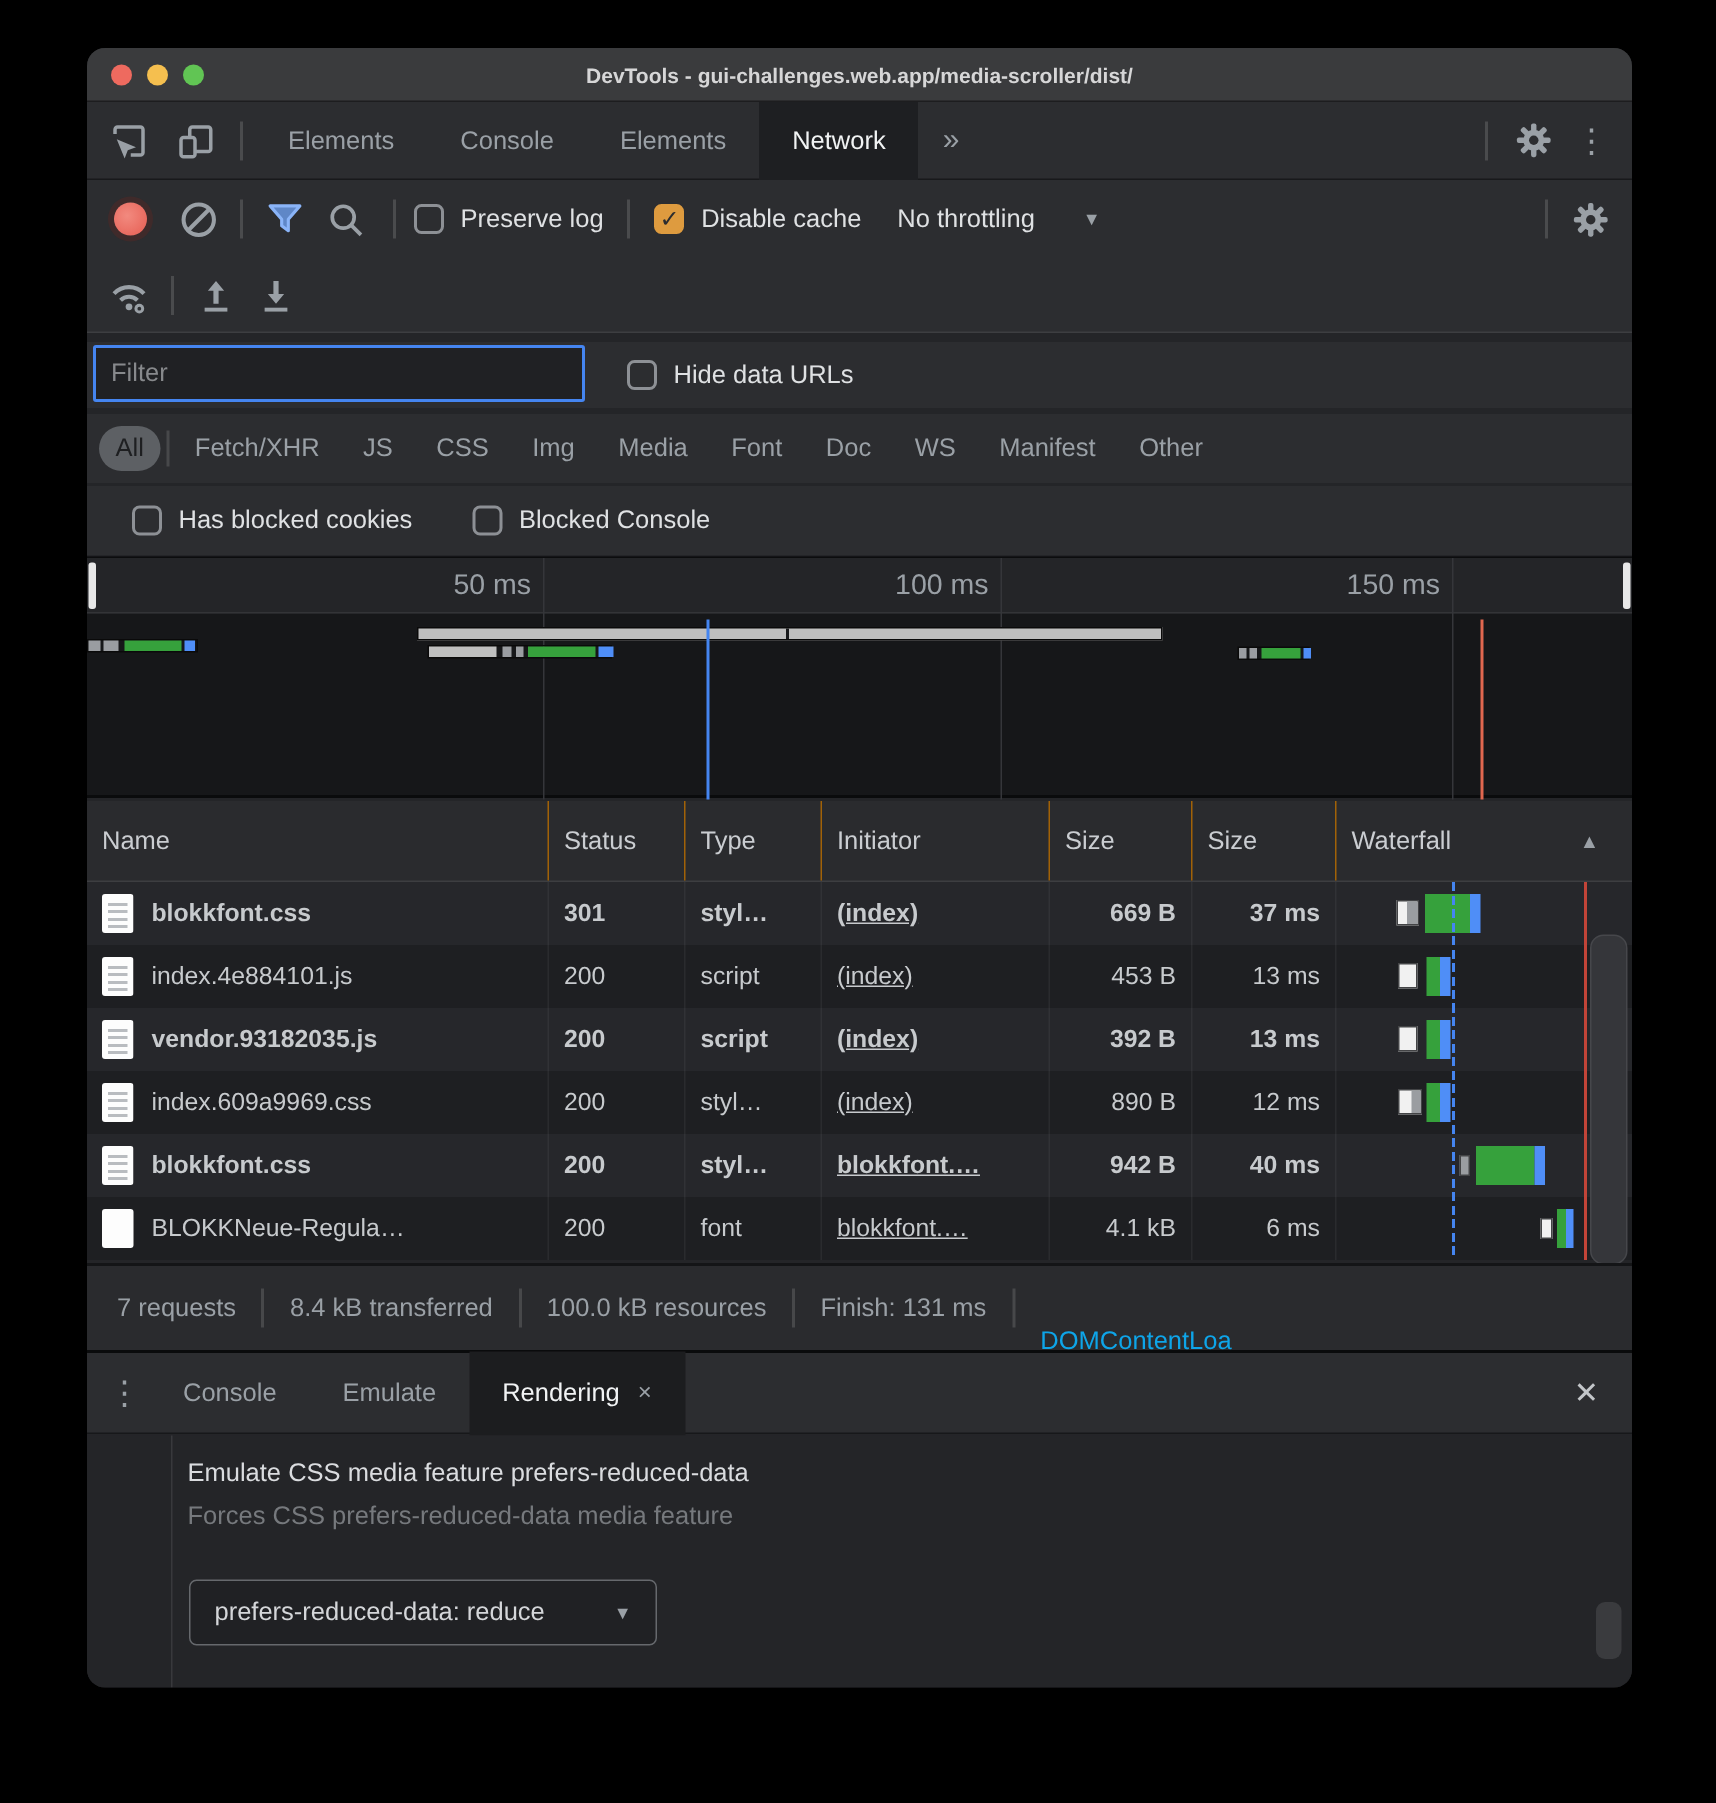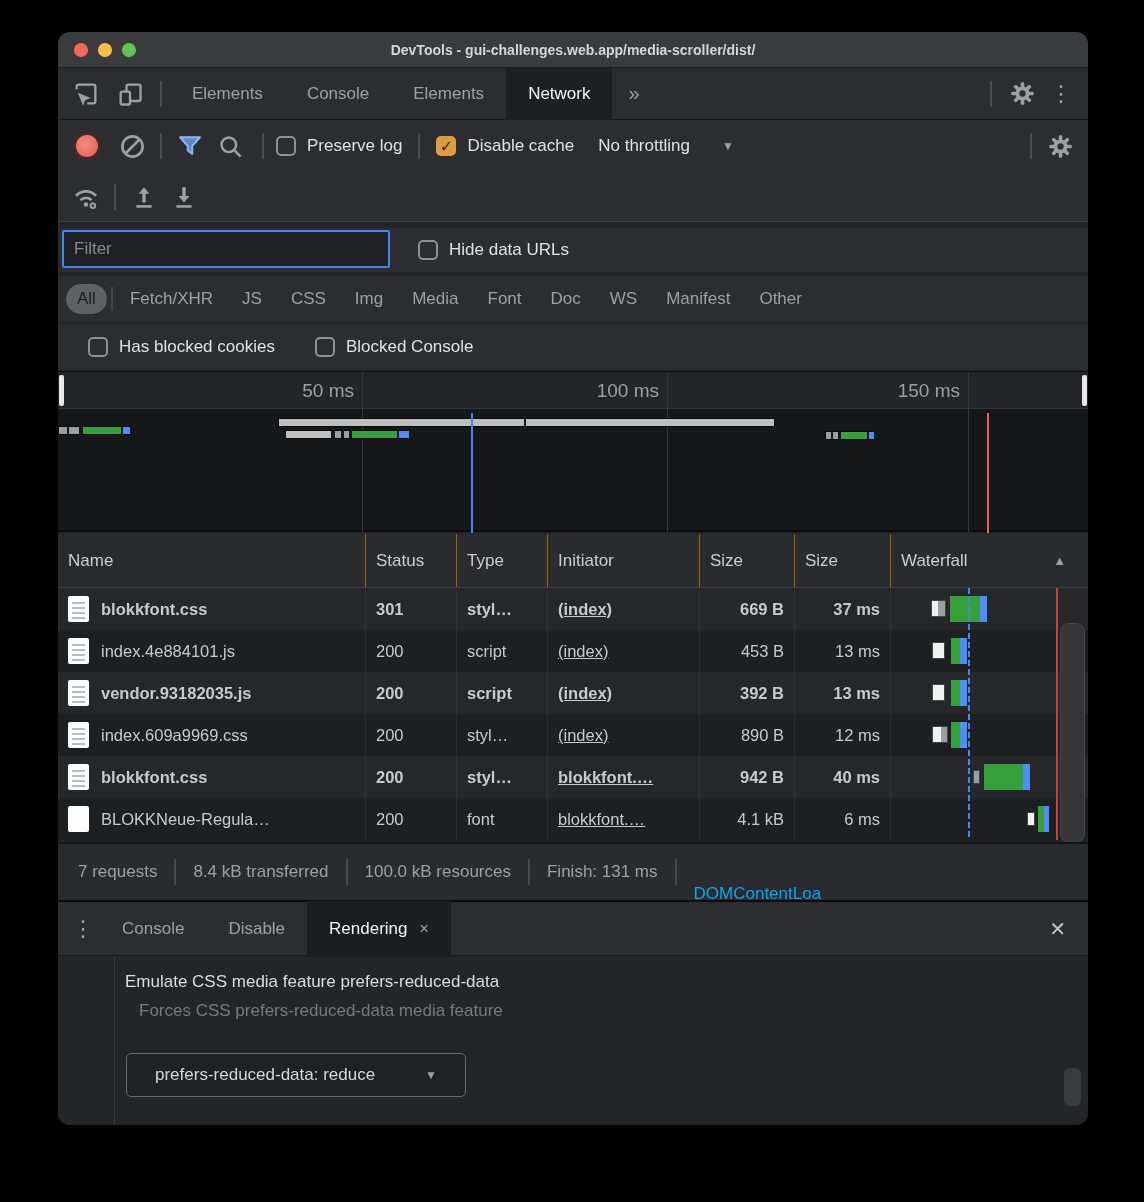--- a/index.html
+++ b/index.html
@@ -119,24 +119,24 @@
   .drawer-tabs { position:absolute; left:0; top:868px; width:100%; height:56px; background:#2c2d30;
                  border-top:2px solid #0a0b0c; border-bottom:1px solid #17181a; display:flex; align-items:center; }
   .drawer-tab { height:56px; padding:0 22px; display:flex; align-items:center; gap:12px;
                 color:#9aa0a6; font-size:17px; }
   .drawer-tab.active { background:#1c1d1f; color:#f1f3f4; }
   .drawer-tab .x { color:#9aa0a6; font-size:16px; }
   .drawer-close { margin-left:auto; color:#c3c6c9; font-size:20px; padding:0 22px; }
   .drawer-body { position:absolute; left:0; top:925px; width:100%; height:168px; background:#242528; }
   .drawer-inner { position:absolute; left:56px; top:0; width:944px; height:168px; border-left:1px solid #38393c; }
   .rend-title { position:absolute; left:10px; top:15px; color:#dadcdf; font-size:17px; }
-  .rend-sub { position:absolute; left:24px; top:44px; color:#76797d; font-size:17px; }
-  .rend-select { position:absolute; left:11px; top:96px; width:340px; height:44px; background:#202124;
+  .rend-sub { position:absolute; left:10px; top:44px; color:#76797d; font-size:17px; }
+  .rend-select { position:absolute; left:11px; top:96px; width:312px; height:44px; background:#202124;
                  border:1px solid #66696d; border-radius:5px; display:flex; align-items:center;
-                 padding:0 28px; color:#d4d6d9; font-size:17px; justify-content:space-between; }
+                 padding:0 16px; color:#d4d6d9; font-size:17px; justify-content:space-between; }
   .rend-select .dd-arrow { margin-left:10px; }
   .drawer-scroll { position:absolute; left:1006px; top:111px; width:17px; height:38px; background:#3a3b3e;
                    border-radius:6px; }
 
   svg { display:block; }
 </style>
 </head>
 <body>
 
 <div class="stage">
@@ -482,21 +482,21 @@
       <span class="sum-item">100.0 kB resources</span>
       <span class="sum-div"></span>
       <span class="sum-item">Finish: 131 ms</span>
       <span class="sum-div"></span>
       <span class="sum-dcl">DOMContentLoa</span>
     </div>
 
     <div class="drawer-tabs">
       <span class="kebab" style="margin-left:8px;">⋮</span>
       <span class="drawer-tab">Console</span>
-      <span class="drawer-tab">Disable</span>
+      <span class="drawer-tab">Emulate</span>
       <span class="drawer-tab active">
         <span>Rendering</span>
         <span class="x">×</span>
       </span>
       <span class="drawer-close">✕</span>
     </div>
 
     <div class="drawer-body">
       <div class="drawer-inner">
         <div class="rend-title">Emulate CSS media feature prefers-reduced-data</div>

